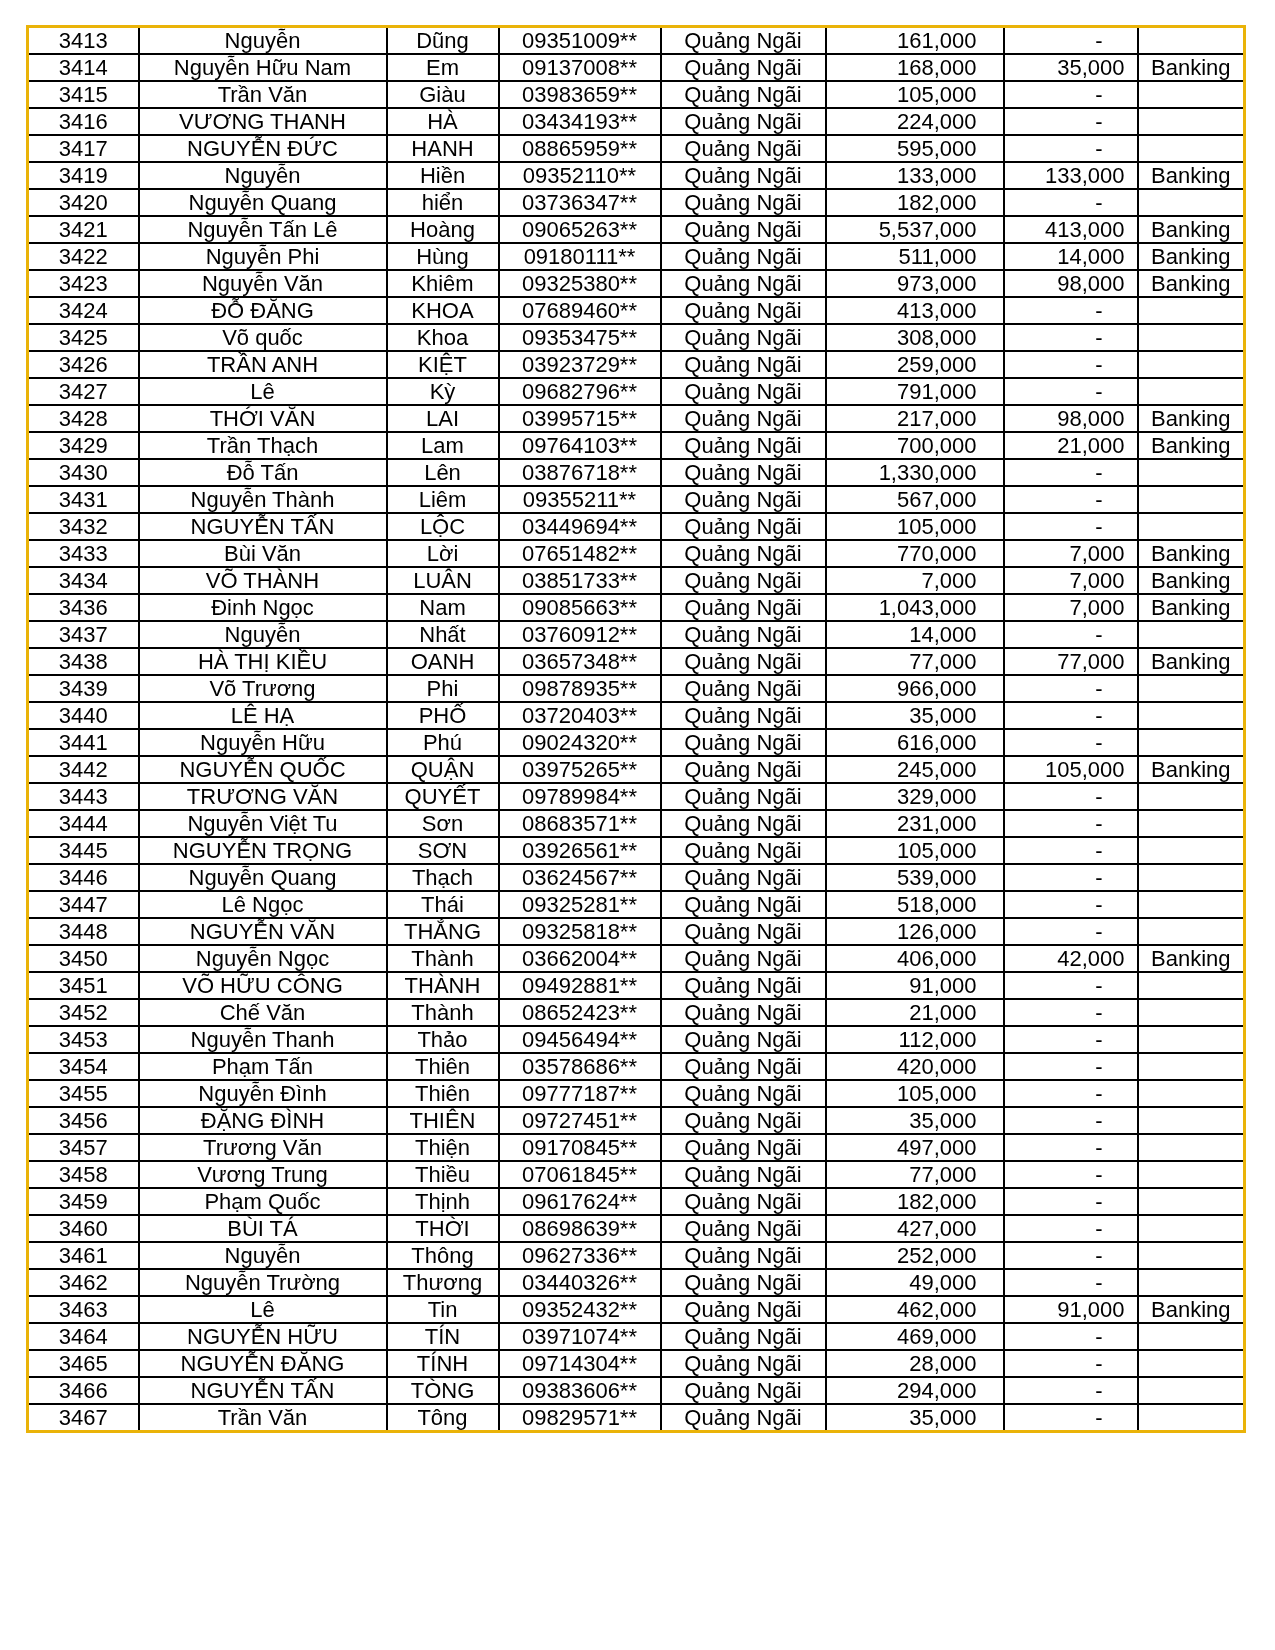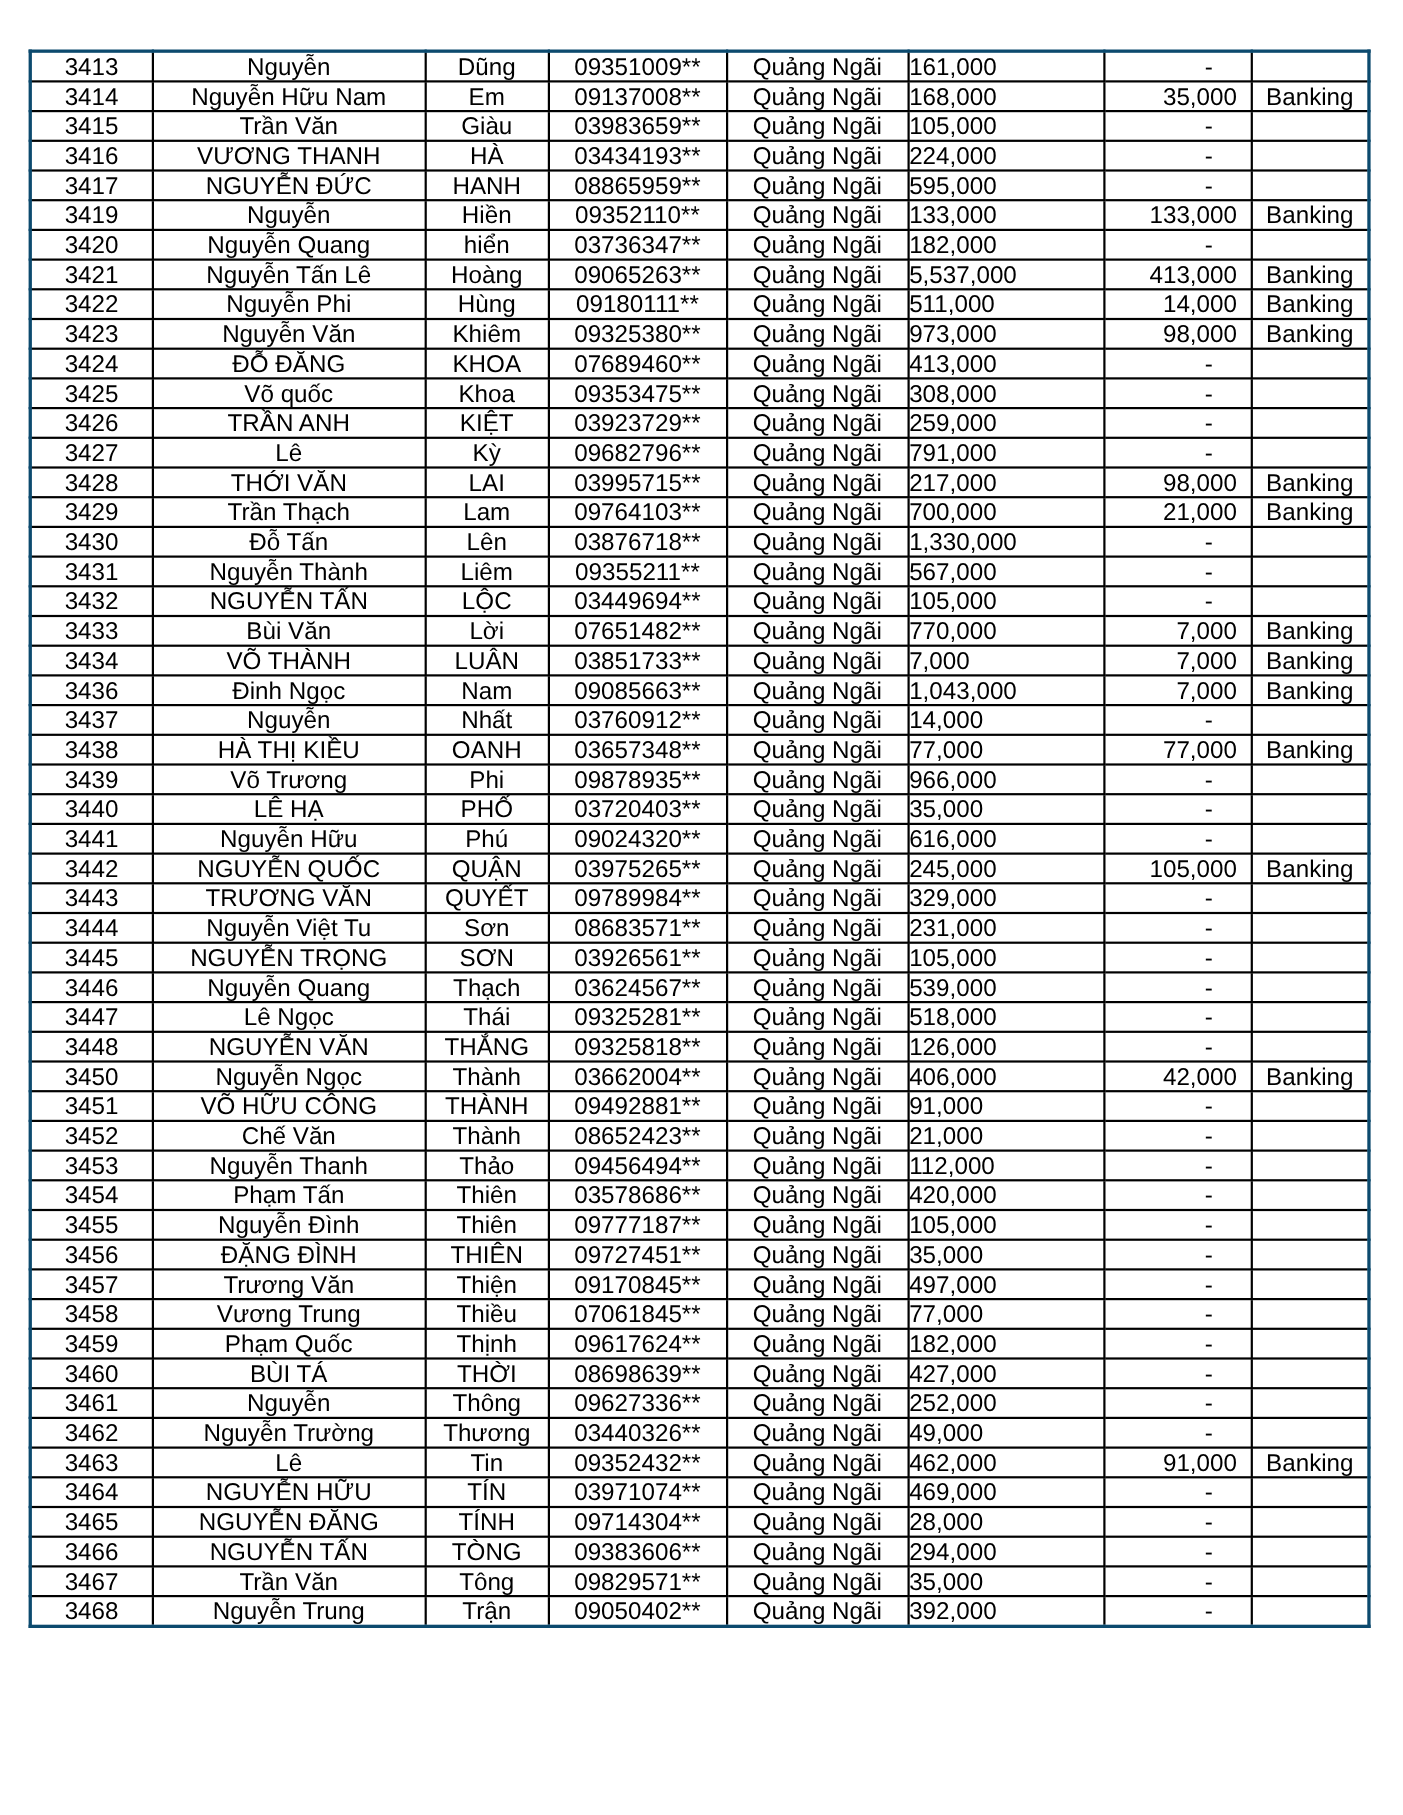--- a/index.html
+++ b/index.html
@@ -9,35 +9,34 @@
     background:#ffffff;
     font-family:"Liberation Sans","DejaVu Sans",sans-serif;
     color:#000000;
     overflow:hidden;
   }
   .sheet{position:absolute;left:26px;top:25px;}
   table{
     border-collapse:collapse;
     table-layout:fixed;
     width:1217px;
-    border:3px solid #0c4a6e;
-    margin-top:20px;
+    border:3px solid #eab308;
   }
   td{
     border:2px solid #000000;
     height:24.8px;
     font-size:22px;
     line-height:25px;
     text-align:center;
     vertical-align:middle;
     padding:0;
     white-space:nowrap;
     overflow:visible;
   }
-  td.amt{text-align:left;padding-right:10px;}
+  td.amt{text-align:right;padding-right:26px;}
   td.amt2{text-align:right;padding-right:12px;}
   td.amt2.dash{padding-right:34px;}
 </style>
 </head>
 <body>
 
 <div class="sheet">
   <table>
     <colgroup>
       <col style="width:111px">
@@ -563,25 +562,15 @@
         <tr>
           <td>3467</td>
           <td>Trần Văn</td>
           <td>Tông</td>
           <td>09829571**</td>
           <td>Quảng Ngãi</td>
           <td class="amt">35,000</td>
           <td class="amt2 dash">-</td>
           <td></td>
         </tr>
-        <tr>
-          <td>3468</td>
-          <td>Nguyễn Trung</td>
-          <td>Trận</td>
-          <td>09050402**</td>
-          <td>Quảng Ngãi</td>
-          <td class="amt">392,000</td>
-          <td class="amt2 dash">-</td>
-          <td></td>
-        </tr>
       </tbody>
   </table>
 </div>
 
 </body></html>

